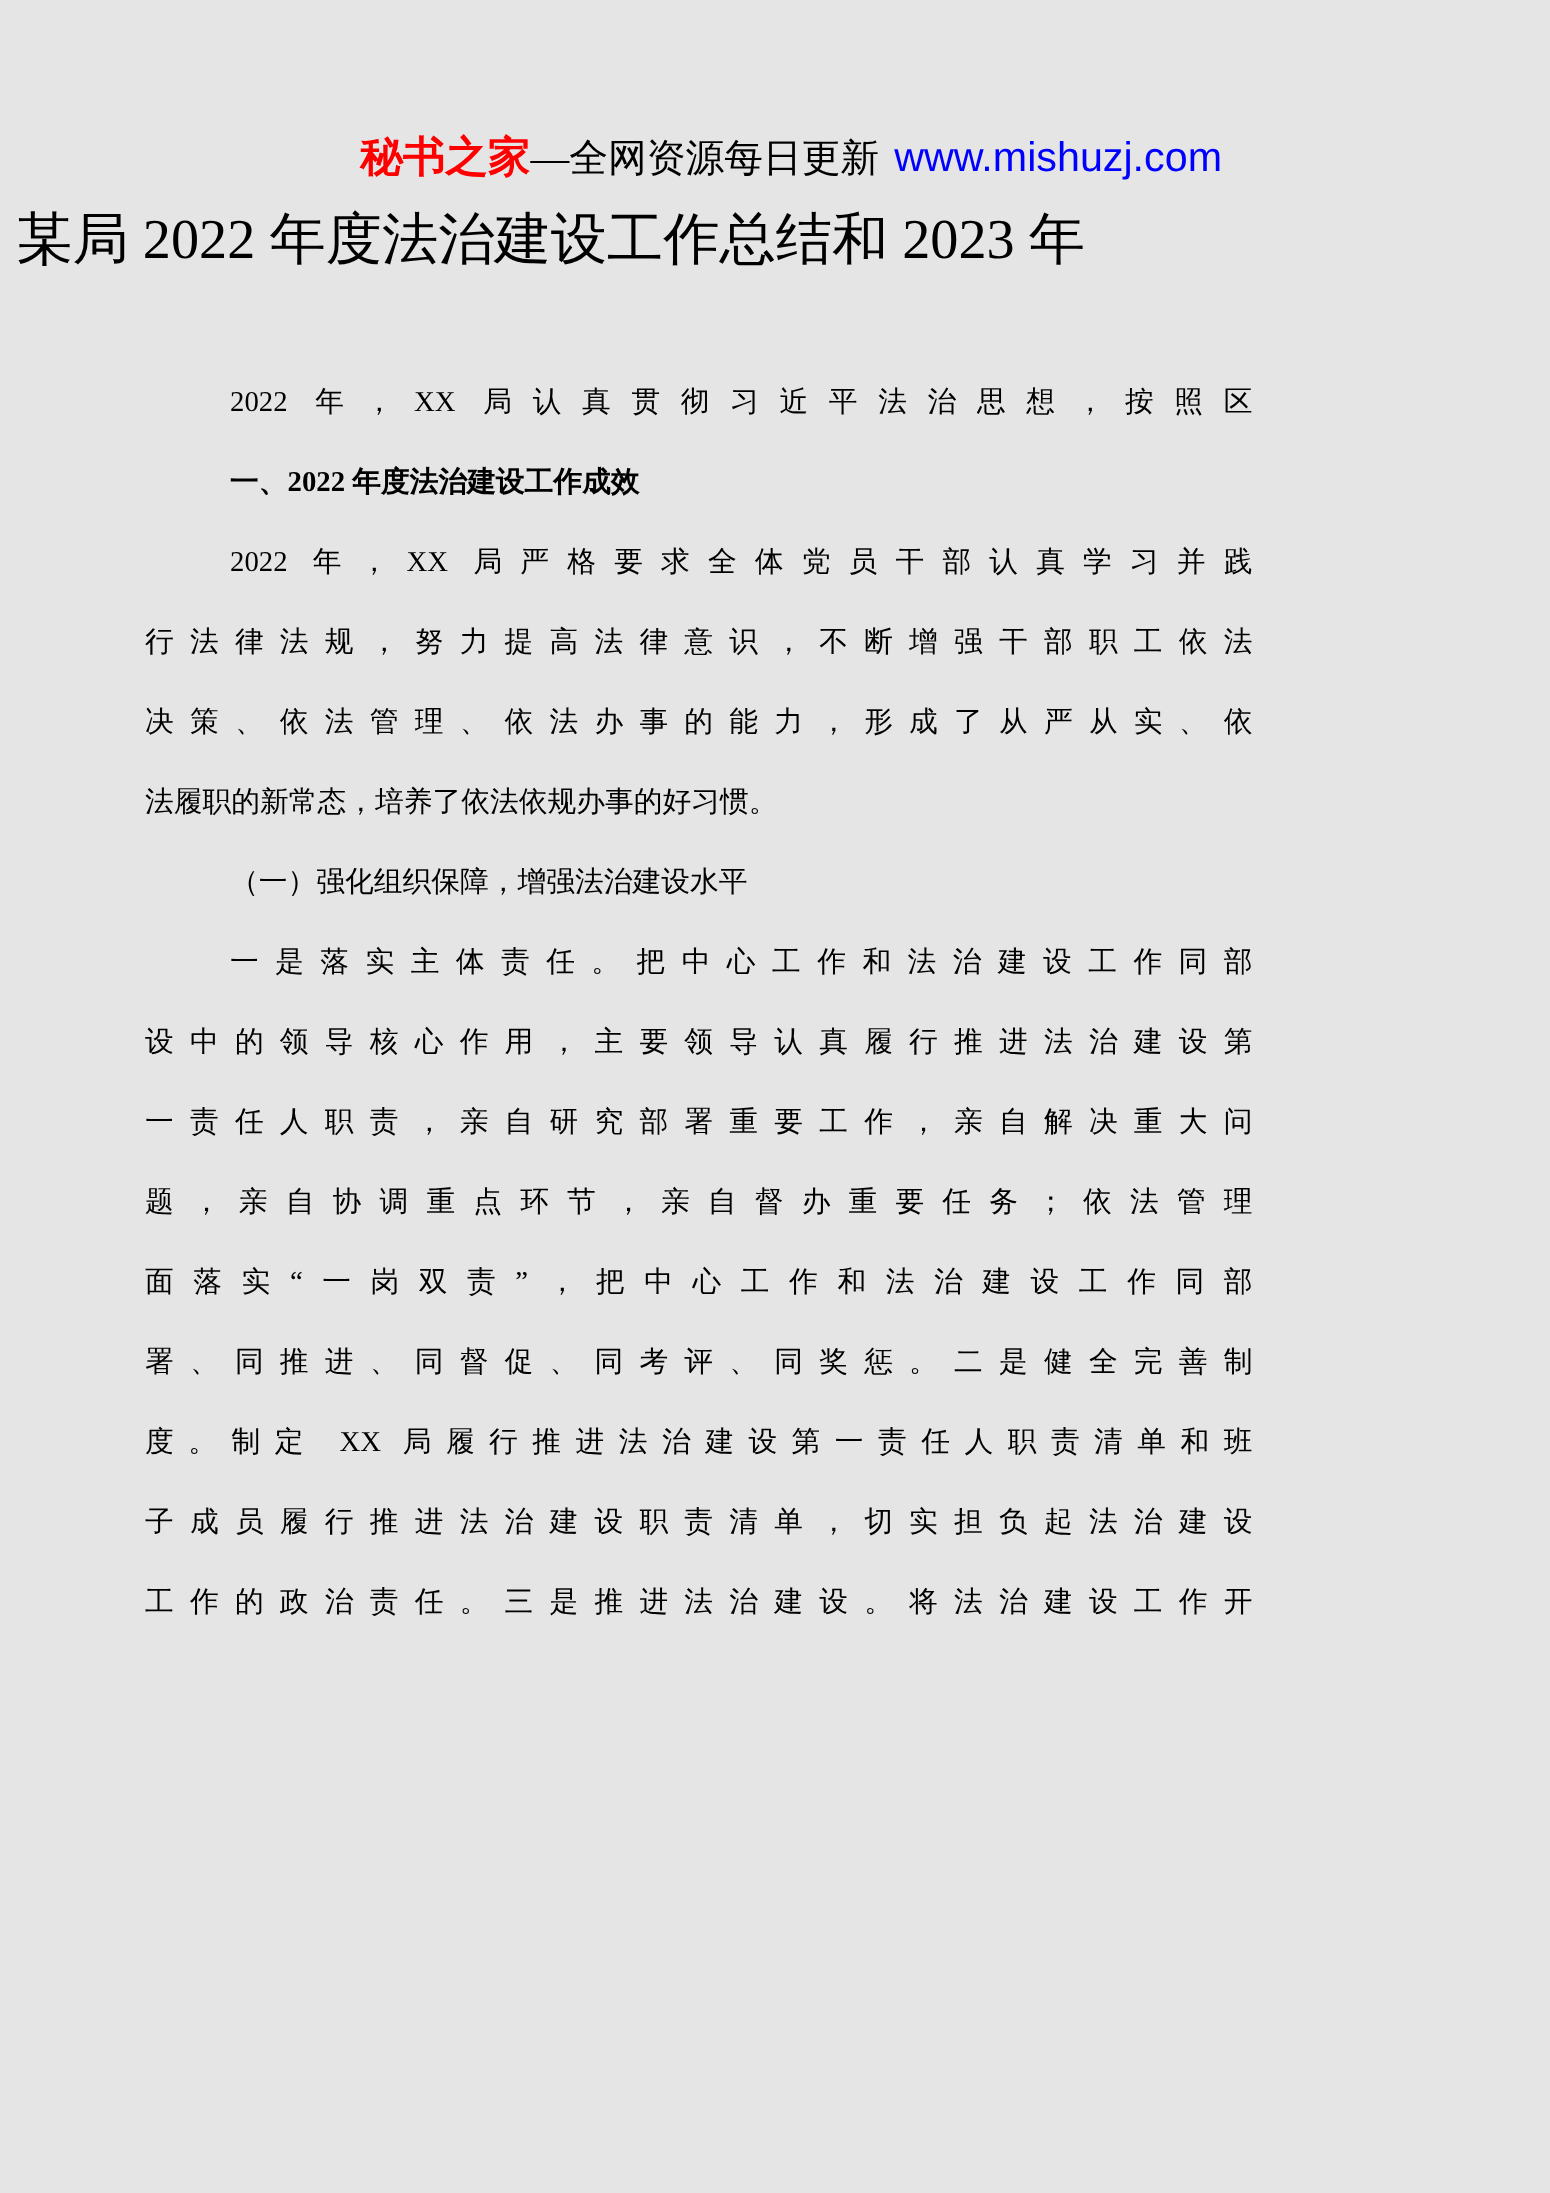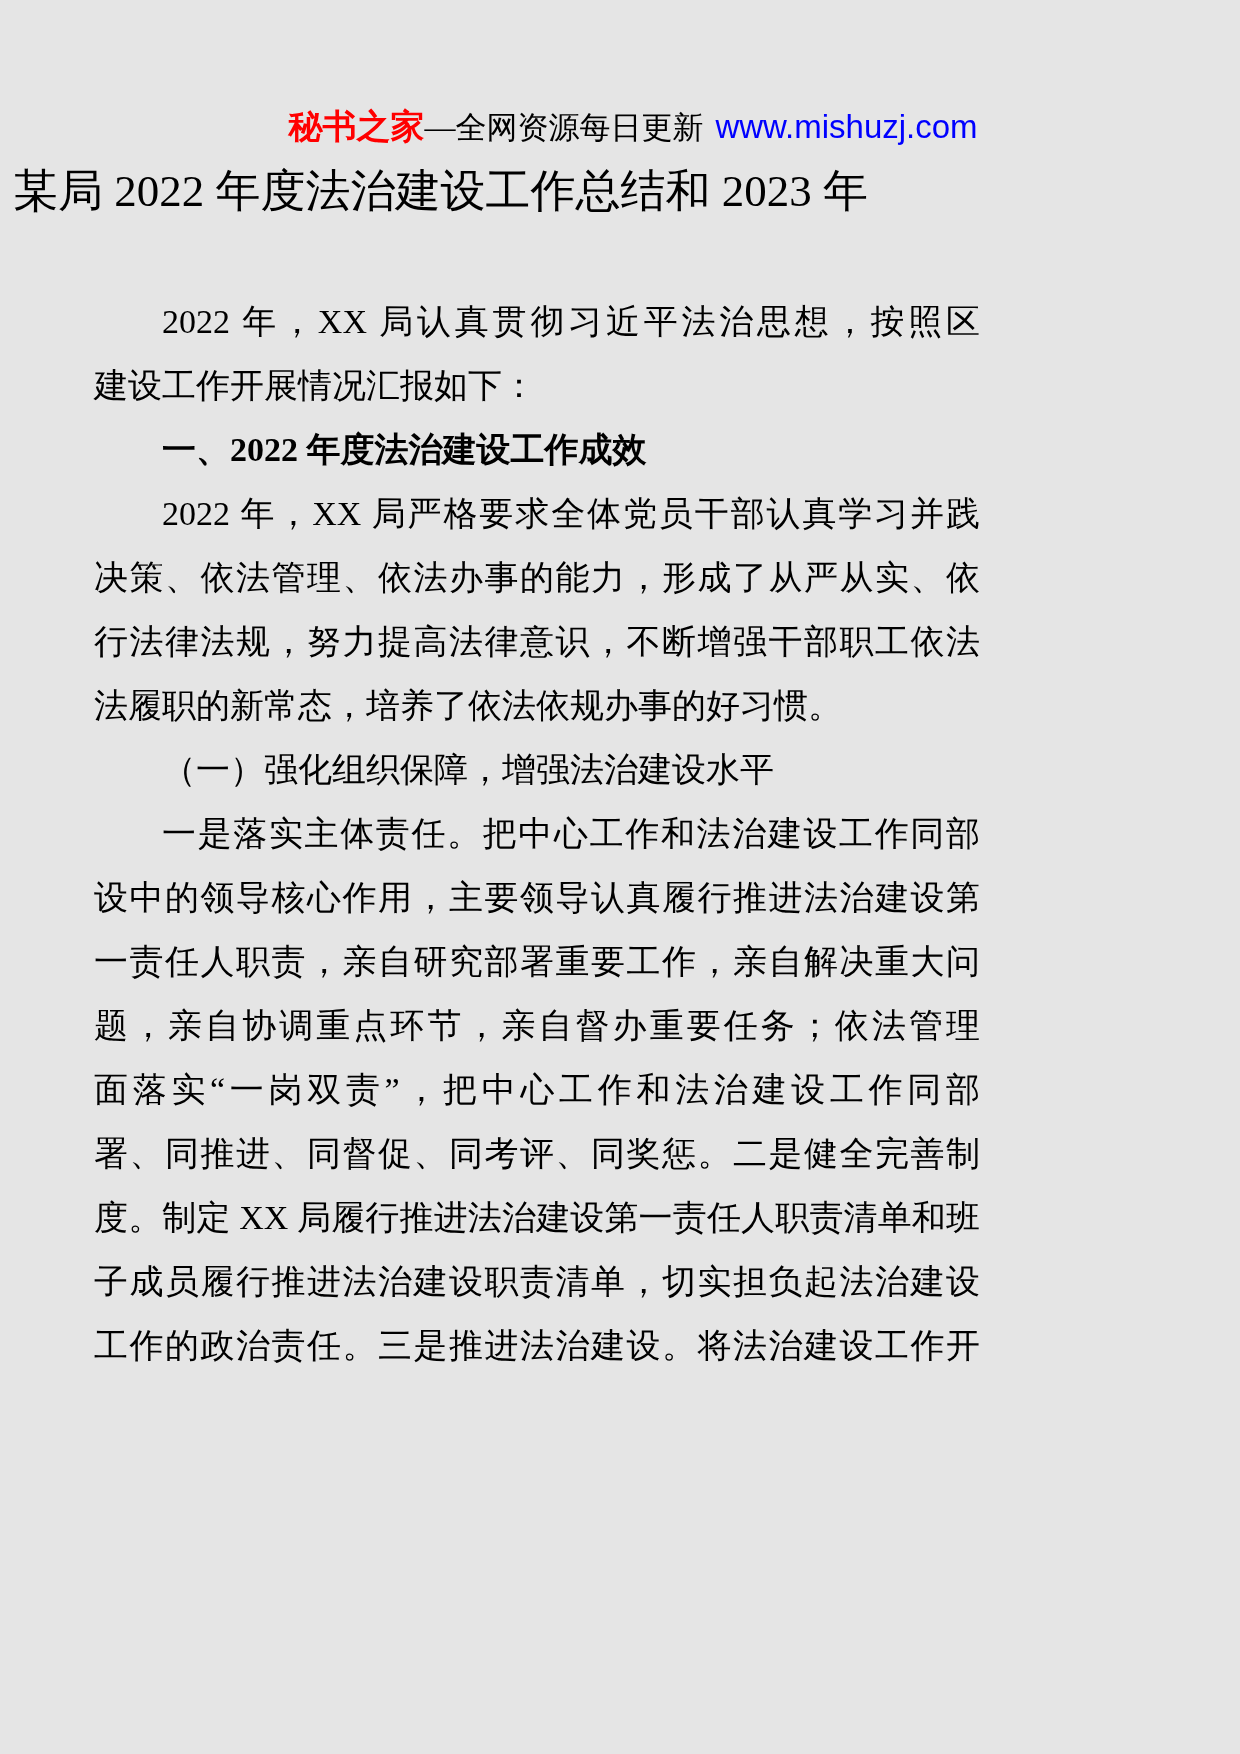--- a/index.html
+++ b/index.html
@@ -39,24 +39,24 @@
   }
   
   .doc-title{
     margin-top:12px;
     text-align:left;
     font-size:45px;
     line-height:62px;
   }
   
   .content{
-    margin-left:81px;
+    margin-left:103px;
     width:886px;
     margin-top:68px;
-    font-size:34px;
+    font-size:23px;
   }
   .ln{
     height:64px;
     line-height:64px;
     white-space:nowrap;
     text-align:left;
   }
   .ln.j{
     white-space:normal;
     text-align:justify;
@@ -76,31 +76,30 @@
   </div>
 
   <div class="doc-title">
     <div>某局 2022 年度法治建设工作总结和 2023 年</div>
   </div>
 
   <div class="content">
 
     <div>
       <div class="ln ind j">2022 年，XX 局认真贯彻习近平法治思想，按照区</div>
-      <div class="ln">建设工作开展情况汇报如下：</div>
     </div>
 
     <div>
       <div class="ln ind h1">一、2022 年度法治建设工作成效</div>
     </div>
 
     <div>
       <div class="ln ind j">2022 年，XX 局严格要求全体党员干部认真学习并践</div>
+      <div class="ln j">行法律法规，努力提高法律意识，不断增强干部职工依法</div>
       <div class="ln j">决策、依法管理、依法办事的能力，形成了从严从实、依</div>
-      <div class="ln j">行法律法规，努力提高法律意识，不断增强干部职工依法</div>
       <div class="ln">法履职的新常态，培养了依法依规办事的好习惯。</div>
     </div>
 
     <div>
       <div class="ln ind">（一）强化组织保障，增强法治建设水平</div>
     </div>
 
     <div>
       <div class="ln ind j">一是落实主体责任。把中心工作和法治建设工作同部</div>
       <div class="ln j">设中的领导核心作用，主要领导认真履行推进法治建设第</div>

